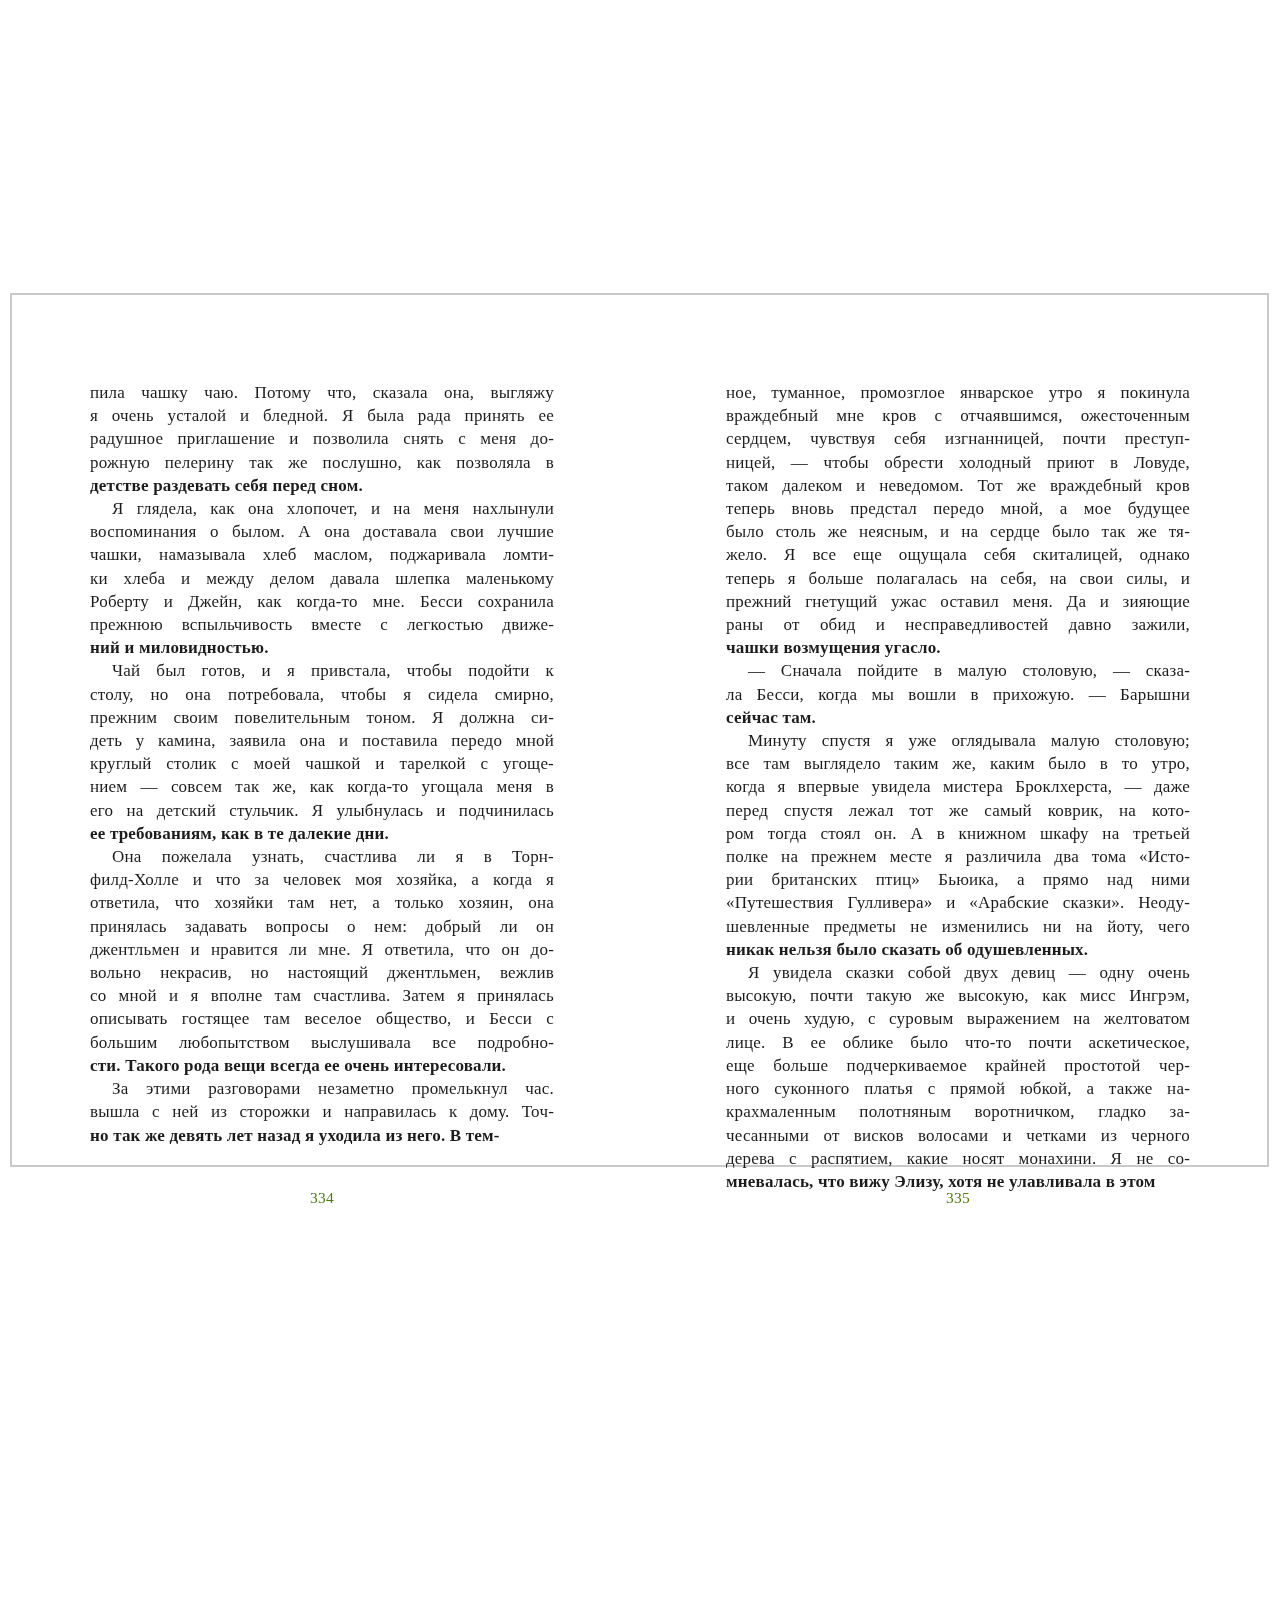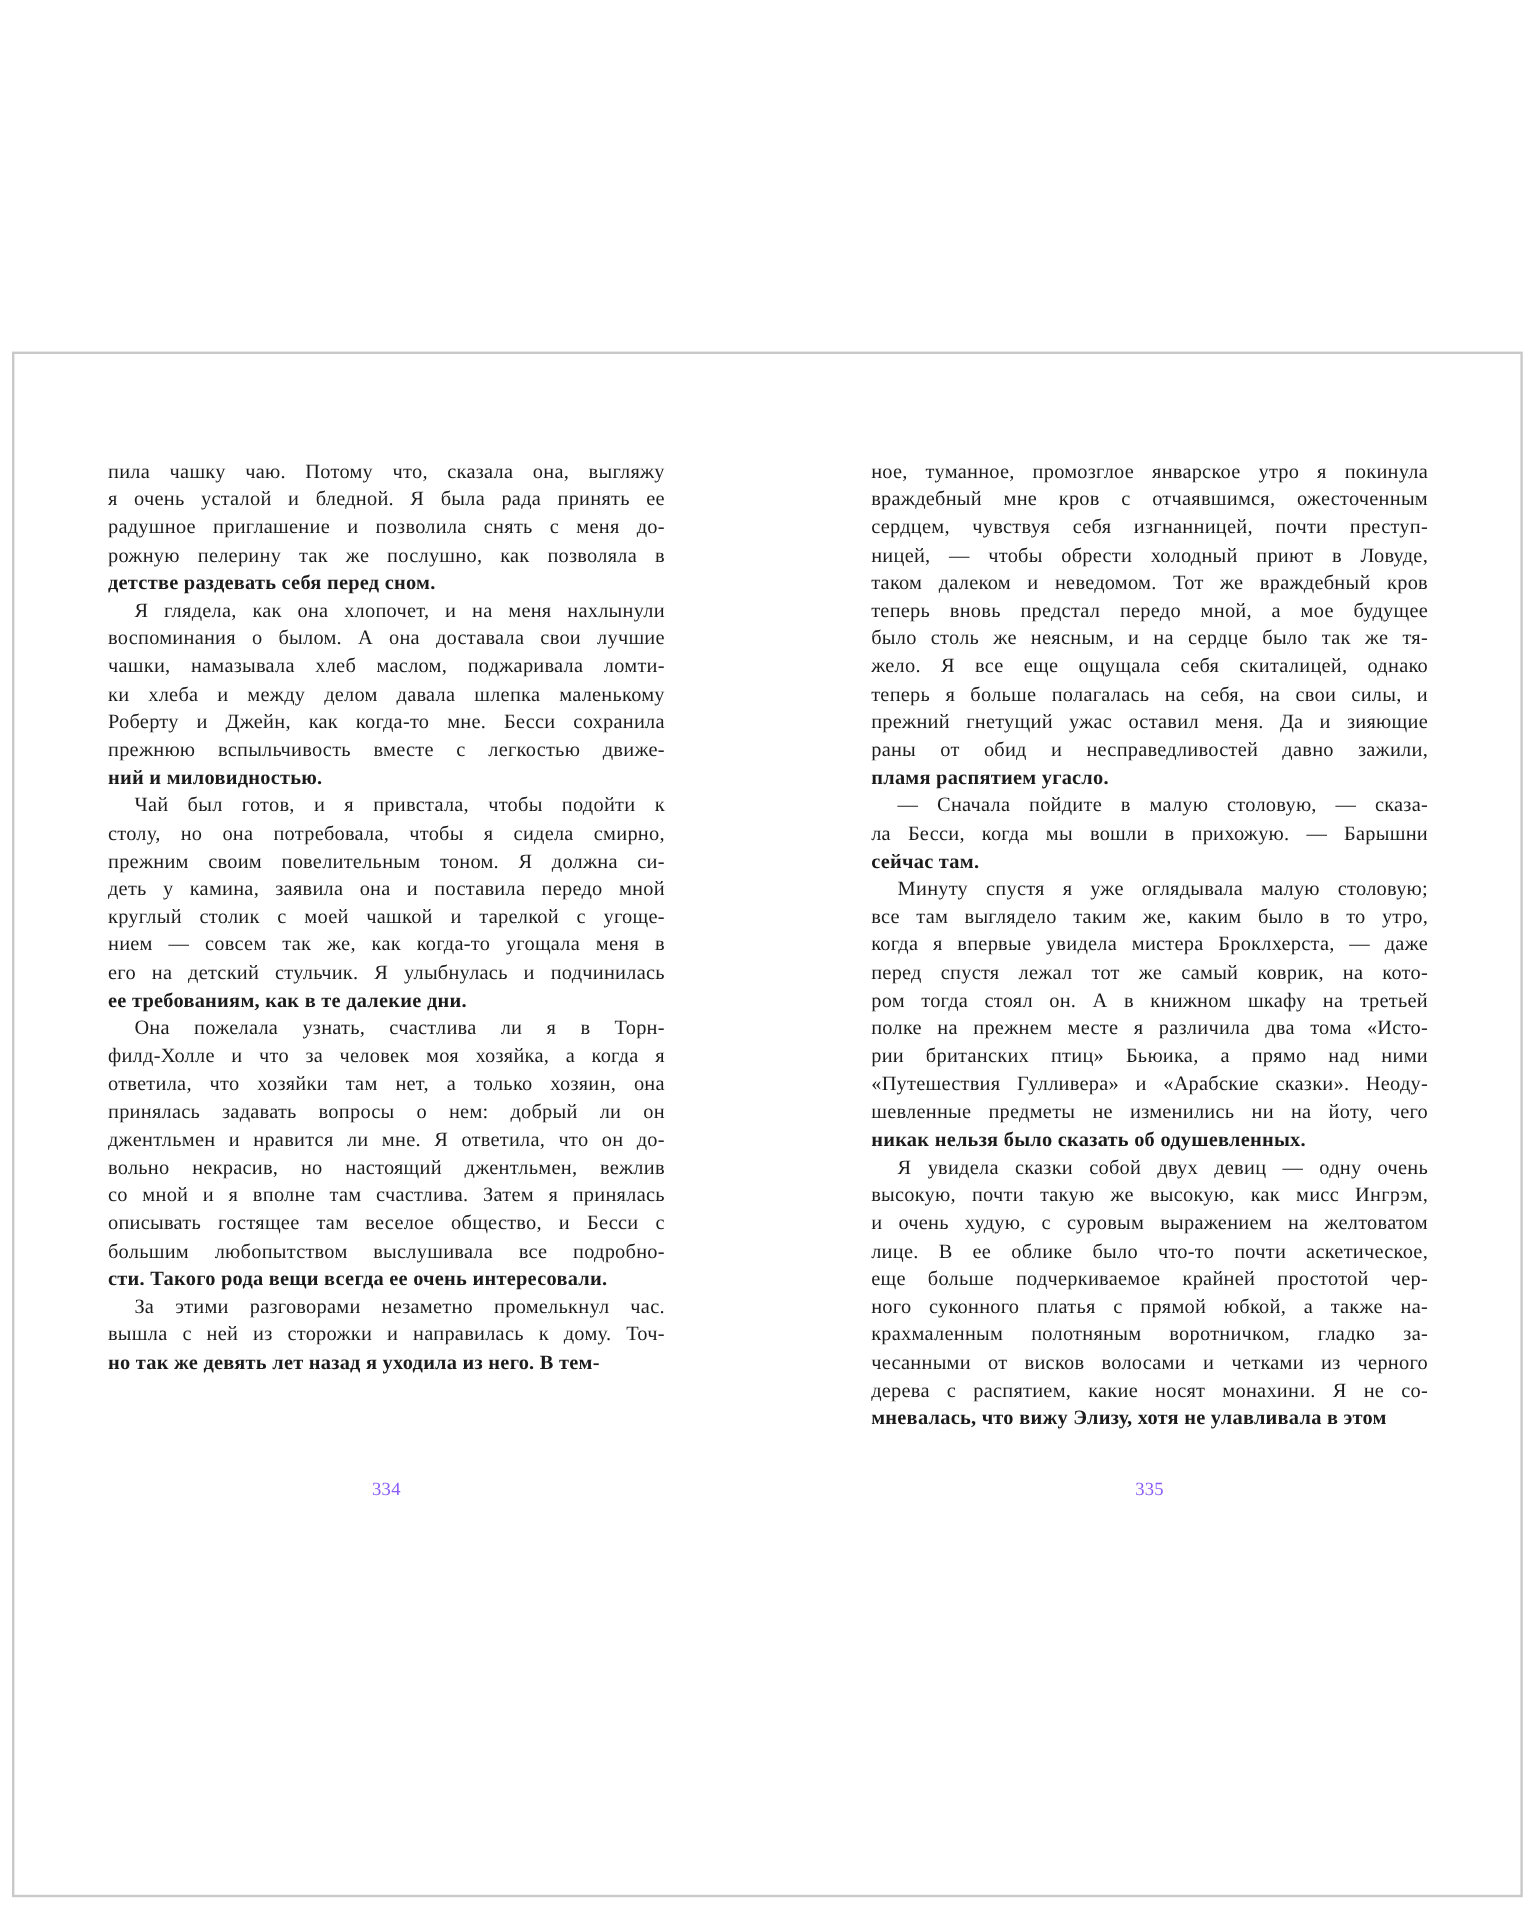--- a/index.html
+++ b/index.html
@@ -11,21 +11,21 @@
     width: 1280px;
     height: 1600px;
     position: relative;
     font-family: "Liberation Serif", "DejaVu Serif", serif;
   }
   .page-frame {
     position: absolute;
     left: 10px;
     top: 293px;
     width: 1259px;
-    height: 1288px;
+    height: 874px;
     box-sizing: border-box;
     border: 2px solid #c9c9c9;
     background: #ffffff;
   }
   .text-column {
     position: absolute;
     top: 86px;
     width: 464px;
     height: 830px;
     font-size: 17px;
@@ -38,27 +38,27 @@
   .paragraph { margin: 0; padding: 0; }
   .line {
     text-align: justify;
     text-align-last: justify;
     white-space: normal;
   }
   .line.last { text-align-last: left; font-weight: bold; }
   .line.indent { text-indent: 22px; }
   .page-number {
     position: absolute;
-    top: 849px;
+    top: 805px;
     left: 0;
     width: 100%;
     text-align: center;
     text-align-last: center;
     font-size: 15.5px;
-    color: #8b5cf6;
+    color: #4d7c0f;
   }
 </style>
 </head>
 <body>
 
 <div class="page-frame">
   <div class="text-column col-left">
       <div class="paragraph">
         <div class="line">пила чашку чаю. Потому что, сказала она, выгляжу</div>
         <div class="line">я очень усталой и бледной. Я была рада принять ее</div>
@@ -109,21 +109,21 @@
         <div class="line">враждебный мне кров с отчаявшимся, ожесточенным</div>
         <div class="line">сердцем, чувствуя себя изгнанницей, почти преступ-</div>
         <div class="line">ницей, — чтобы обрести холодный приют в Ловуде,</div>
         <div class="line">таком далеком и неведомом. Тот же враждебный кров</div>
         <div class="line">теперь вновь предстал передо мной, а мое будущее</div>
         <div class="line">было столь же неясным, и на сердце было так же тя-</div>
         <div class="line">жело. Я все еще ощущала себя скиталицей, однако</div>
         <div class="line">теперь я больше полагалась на себя, на свои силы, и</div>
         <div class="line">прежний гнетущий ужас оставил меня. Да и зияющие</div>
         <div class="line">раны от обид и несправедливостей давно зажили,</div>
-        <div class="line last">пламя распятием угасло.</div>
+        <div class="line last">чашки возмущения угасло.</div>
       </div>
       <div class="paragraph">
         <div class="line indent">— Сначала пойдите в малую столовую, — сказа-</div>
         <div class="line">ла Бесси, когда мы вошли в прихожую. — Барышни</div>
         <div class="line last">сейчас там.</div>
       </div>
       <div class="paragraph">
         <div class="line indent">Минуту спустя я уже оглядывала малую столовую;</div>
         <div class="line">все там выглядело таким же, каким было в то утро,</div>
         <div class="line">когда я впервые увидела мистера Броклхерста, — даже</div>

